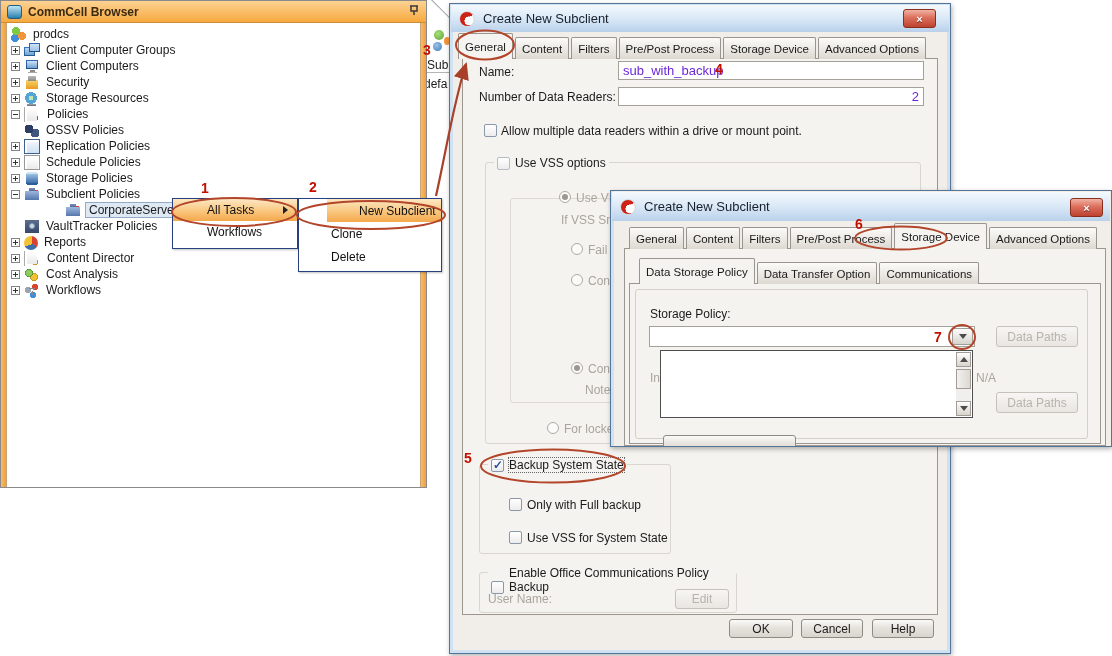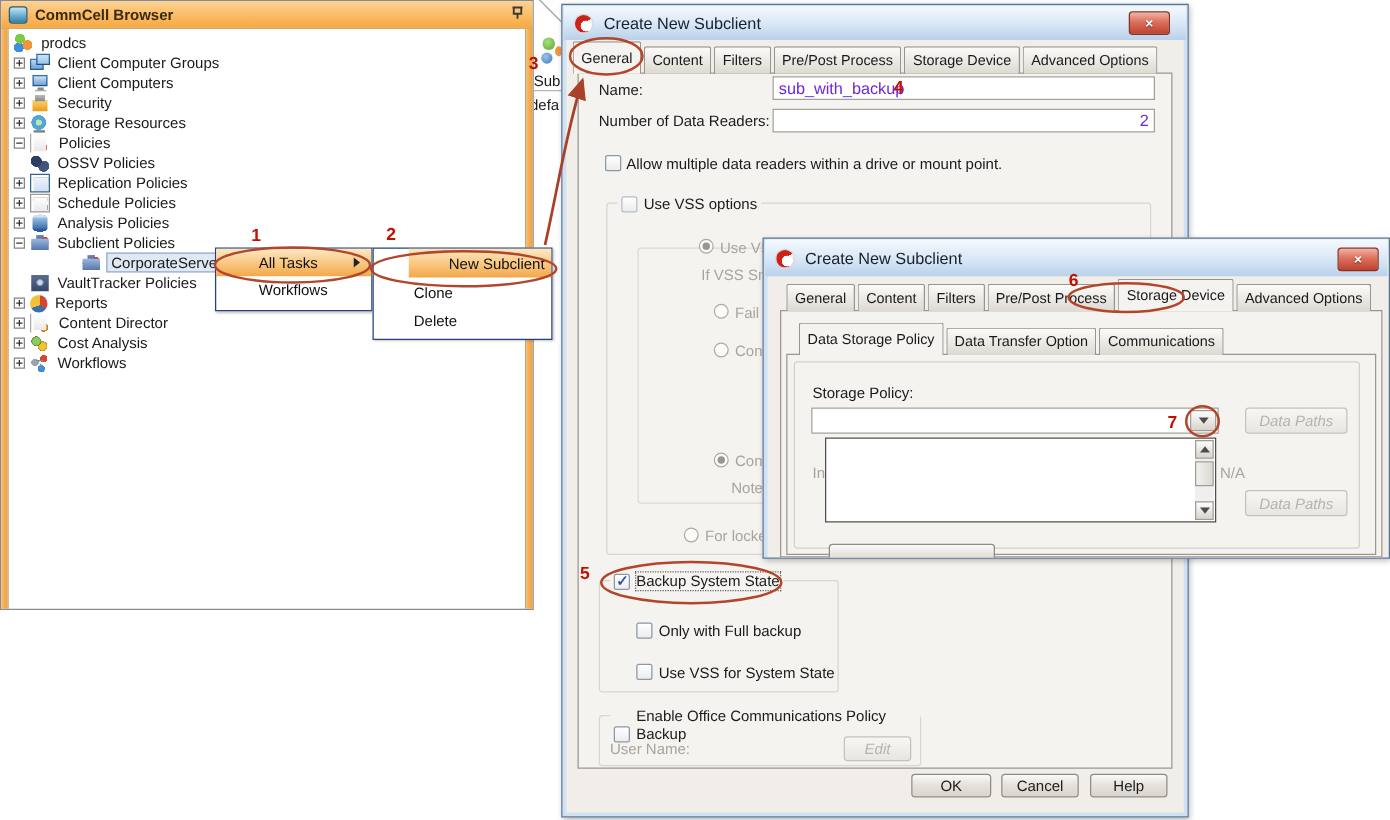--- a/index.html
+++ b/index.html
@@ -115,21 +115,21 @@
   .cb.checked::after{content:"✓";position:absolute;left:1px;top:-2px;color:#2a53a8;font-size:12px;font-weight:bold;}
   .cb.dim{border-color:#b5bcc6;}
   .rd{width:12px;height:12px;box-sizing:border-box;border:1px solid #aeaaa3;border-radius:50%;background:#fbfbfa;position:relative;flex:none;}
   .rd.sel::after{content:"";position:absolute;left:2px;top:2px;width:6px;height:6px;border-radius:50%;background:#9b968e;}
   .lbl{position:absolute;white-space:nowrap;}
   .dim-text{color:#a9a49c;}
   .field{position:absolute;border:1px solid #a5a199;background:#fff;font-family:"Liberation Sans",sans-serif;font-size:13px;
          padding:0 4px;box-sizing:border-box;color:#6d28d9;}
   .btn{position:absolute;border:1px solid #8e8b85;border-radius:3px;background:linear-gradient(#fafaf8,#e6e3dd 45%,#d9d5ce);
        font-family:"Liberation Sans",sans-serif;font-size:12px;color:#1c1c1c;display:flex;align-items:center;justify-content:center;box-sizing:border-box;}
-  .btn.disabled{color:#b7b3ac;border-color:#c6c2bb;background:linear-gradient(#f7f6f4,#e9e6e1);font-style:italic;}
+  .btn.disabled{color:#b7b3ac;border-color:#c6c2bb;background:linear-gradient(#f7f6f4,#e9e6e1);}
   .combo-arrow{position:absolute;width:21px;height:17px;border:1px solid #a19d96;border-radius:2px;
                background:linear-gradient(#fdfdfd,#d8d4cd);display:flex;align-items:center;justify-content:center;box-sizing:border-box;}
   .tri-down{width:0;height:0;border-top:5px solid #4c4c4c;border-left:4px solid transparent;border-right:4px solid transparent;}
   .tri-up{width:0;height:0;border-bottom:5px solid #4c4c4c;border-left:4px solid transparent;border-right:4px solid transparent;}
   #sp-list{position:absolute;border:1px solid #4f4f4f;background:#fff;box-sizing:border-box;}
   .list-item{height:16px;line-height:16px;padding-left:4px;white-space:nowrap;}
   #sp-scroll{position:absolute;top:1px;bottom:1px;right:1px;width:15px;background:#f0efed;}
   .scr-btn{position:absolute;left:0;width:15px;height:15px;border:1px solid #a19d96;background:linear-gradient(#fdfdfd,#d8d4cd);
            display:flex;align-items:center;justify-content:center;box-sizing:border-box;}
   #sp-thumb{position:absolute;left:0;top:17px;width:15px;height:20px;border:1px solid #a19d96;background:linear-gradient(90deg,#f2f1ef,#dcd8d1);box-sizing:border-box;}
@@ -206,21 +206,21 @@
           <span class="tree-label">Replication Policies</span>
         </div>
         <div class="tree-row lvl2">
           <span class="expander exp-plus"></span>
           <span class="tree-icon icon-schedule"></span>
           <span class="tree-label">Schedule Policies</span>
         </div>
         <div class="tree-row lvl2">
           <span class="expander exp-plus"></span>
           <span class="tree-icon icon-storage-policies"></span>
-          <span class="tree-label">Analysis Policies</span>
+          <span class="tree-label">Storage Policies</span>
         </div>
         <div class="tree-row lvl2">
           <span class="expander exp-minus"></span>
           <span class="tree-icon icon-subclient"></span>
           <span class="tree-label">Subclient Policies</span>
         </div>
         <div class="tree-row selected lvl3">
 
           <span class="tree-icon icon-subclient"></span>
           <span class="tree-label">CorporateServers</span>

